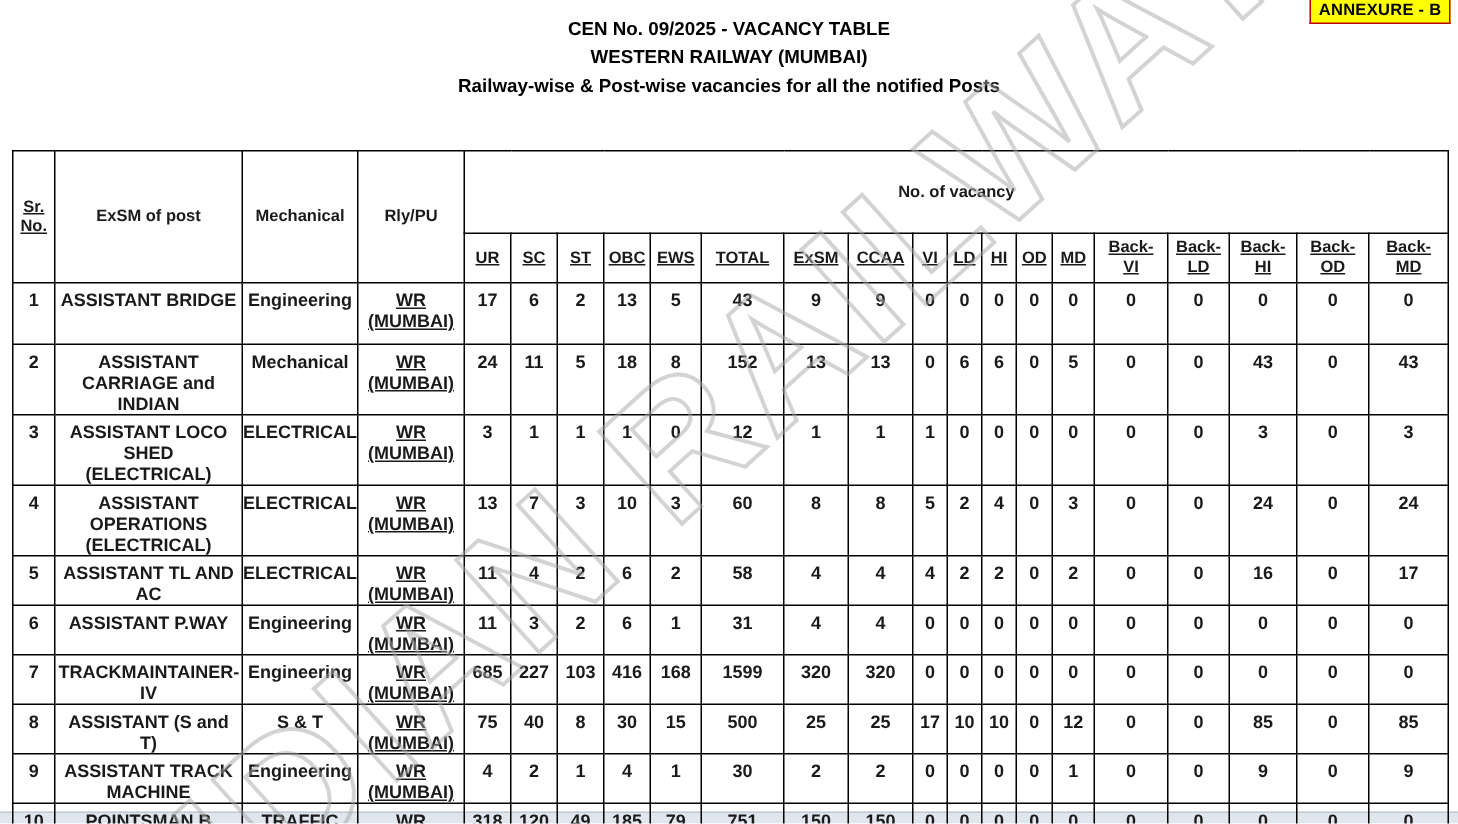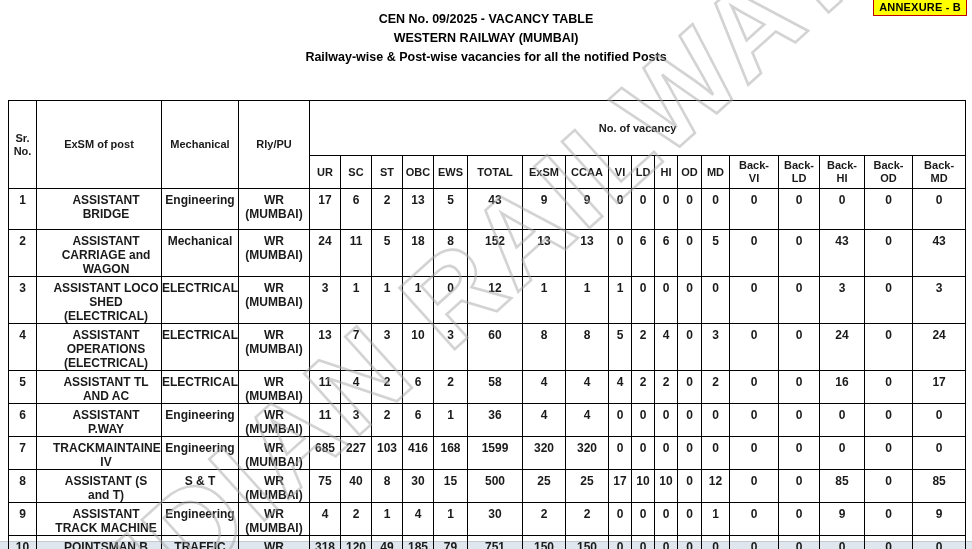--- a/index.html
+++ b/index.html
@@ -58,30 +58,30 @@
   .vacancy-table th, .vacancy-table td {
     border: 1px solid #000;
     font-weight: 700;
     text-align: center;
     overflow: hidden;
   }
   .vacancy-table thead th { vertical-align: middle; font-size: 11px; line-height: 13px; }
   .vacancy-table thead tr:first-child { height: 55px; }
   .vacancy-table thead tr:last-child  { height: 33px; }
   .h-group { font-size: 11px; }
-  .pre { white-space: pre-line; }
+  .pre { white-space: pre-line; text-decoration: underline; }
 
   .vacancy-table tbody td {
     vertical-align: top;
     padding-top: 4px;
     font-size: 12px;
     line-height: 14px;
   }
   .c-sr   { font-size: 11px; }
-  .c-name { font-size: 10.5px; line-height: 13px; padding-left: 16px; padding-right: 2px; }
+  .c-name { font-size: 10.5px; line-height: 13px; padding-left: 2px; padding-right: 2px; }
   .c-dept { font-size: 10.5px; line-height: 13px; }
   .c-rly  { font-size: 10.5px; line-height: 13px; }
   .c-num  { font-size: 12.5px; }
 
   tbody tr:nth-child(1)  { height: 41px; }
   tbody tr:nth-child(2)  { height: 39px; }
   tbody tr:nth-child(3)  { height: 28px; }
   tbody tr:nth-child(4)  { height: 28px; }
   tbody tr:nth-child(5)  { height: 28px; }
   tbody tr:nth-child(6)  { height: 32px; }
@@ -197,21 +197,21 @@
         <td class="c-num">0</td>
         <td class="c-num">0</td>
         <td class="c-num">0</td>
         <td class="c-num">0</td>
         <td class="c-num">0</td>
         <td class="c-num">0</td>
         <td class="c-num">0</td>
       </tr>
       <tr>
     <td class="c-sr">2</td>
-    <td class="c-name">ASSISTANT CARRIAGE and WAGON</td>
+    <td class="c-name">ASSISTANT CARRIAGE and INDIAN</td>
     <td class="c-dept">Mechanical</td>
     <td class="c-rly pre">WR
 (MUMBAI)</td>
   <td class="c-num">24</td>
         <td class="c-num">11</td>
         <td class="c-num">5</td>
         <td class="c-num">18</td>
         <td class="c-num">8</td>
         <td class="c-num">152</td>
         <td class="c-num">13</td>
@@ -306,21 +306,21 @@
     <td class="c-sr">6</td>
     <td class="c-name">ASSISTANT P.WAY</td>
     <td class="c-dept">Engineering</td>
     <td class="c-rly pre">WR
 (MUMBAI)</td>
   <td class="c-num">11</td>
         <td class="c-num">3</td>
         <td class="c-num">2</td>
         <td class="c-num">6</td>
         <td class="c-num">1</td>
-        <td class="c-num">36</td>
+        <td class="c-num">31</td>
         <td class="c-num">4</td>
         <td class="c-num">4</td>
         <td class="c-num">0</td>
         <td class="c-num">0</td>
         <td class="c-num">0</td>
         <td class="c-num">0</td>
         <td class="c-num">0</td>
         <td class="c-num">0</td>
         <td class="c-num">0</td>
         <td class="c-num">0</td>

